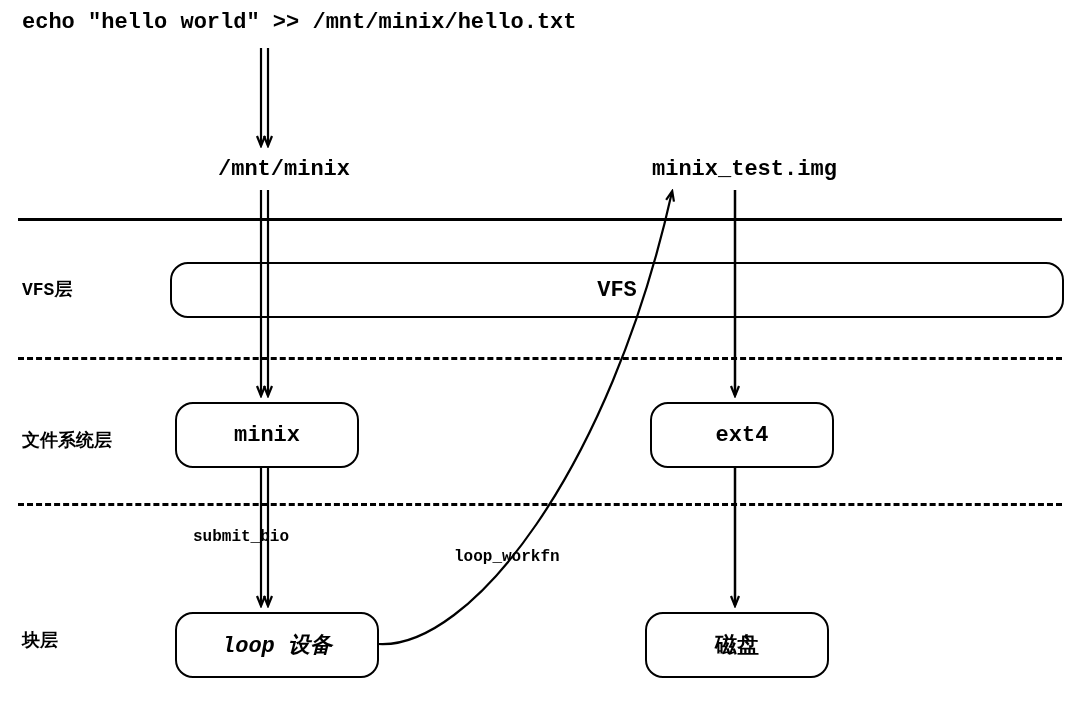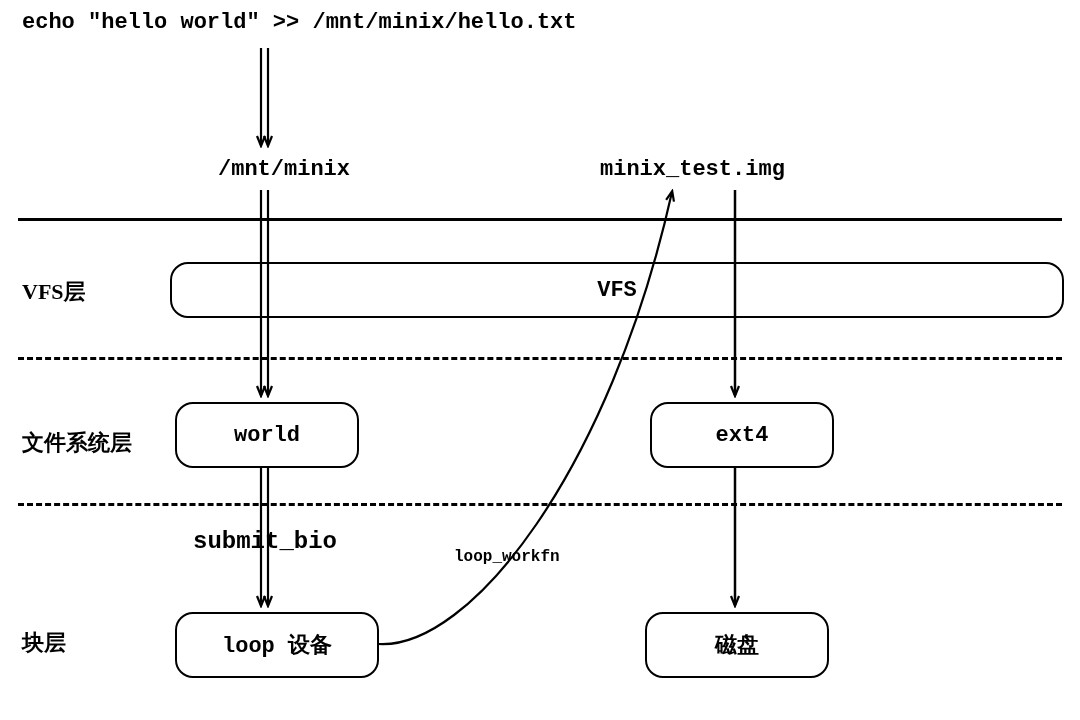--- a/index.html
+++ b/index.html
@@ -11,22 +11,22 @@
     height: 720px;
     position: relative;
   }
   .code-text {
     font-family: "Consolas", "Courier New", monospace;
     font-size: 22px;
     font-weight: bold;
     position: absolute;
   }
   .label-text {
-    font-family: Liberation Serif, serif;
-    font-size: 22px;
+    font-family: Liberation Mono, monospace;
+    font-size: 18px;
     font-weight: bold;
     position: absolute;
   }
   .box {
     position: absolute;
     border: 2.5px solid #000;
     border-radius: 18px;
     text-align: center;
     font-family: "Consolas", "Courier New", monospace;
     font-size: 22px;
@@ -55,51 +55,51 @@
     pointer-events: none;
   }
 </style>
 </head>
 <body>
 
 <div class="code-text" style="left:22px; top:10px;">echo "hello world" &gt;&gt; /mnt/minix/hello.txt</div>
 
 <div class="code-text" style="left:178px; top:157px;margin-left:40px;">/mnt/minix</div>
 
-<div class="code-text" style="left:600px; top:157px;">minix_test.img</div>
+<div class="code-text" style="left:652px; top:157px;">minix_test.img</div>
 
 <div class="hline" style="left:18px; top:218px; width:1044px;"></div>
 
 <div class="label-text" style="left:22px; top:277px;">VFS层</div>
 
 <div class="box" style="left:170px; top:262px; width:890px; height:52px;text-align:center;">
   <span>VFS</span>
 </div>
 
 <div class="hline-dashed" style="left:18px; top:357px; width:1044px;"></div>
 
 <div class="label-text" style="left:22px; top:428px;">文件系统层</div>
 
 <div class="box" style="left:175px; top:402px; width:180px; height:62px;">
-  <span>world</span>
+  <span>minix</span>
 </div>
 
 <div class="box" style="left:650px; top:402px; width:180px; height:62px;">
   <span>ext4</span>
 </div>
 
 <div class="hline-dashed" style="left:18px; top:503px; width:1044px;"></div>
 
-<div class="code-text" style="left:193px; top:528px; font-size:24px;text-align:right;">submit_bio</div>
+<div class="code-text" style="left:193px; top:528px; font-size:16px;text-align:right;">submit_bio</div>
 
 <div class="code-text" style="left:454px; top:548px; font-size:16px;">loop_workfn</div>
 
 <div class="label-text" style="left:22px; top:628px;text-align:right;">块层</div>
 
-<div class="box" style="left:175px; top:612px; width:200px; height:62px;">
+<div class="box" style="left:175px; top:612px; width:200px; height:62px;font-style:italic;">
   <span>loop 设备</span>
 </div>
 
 <div class="box" style="left:645px; top:612px; width:180px; height:62px;text-align:center;">
   <span>磁盘</span>
 </div>
 
 <svg class="overlay">
   <defs>
     <marker id="arrowhead" markerWidth="14" markerHeight="12" refX="11" refY="6" orient="auto" markerUnits="userSpaceOnUse">

